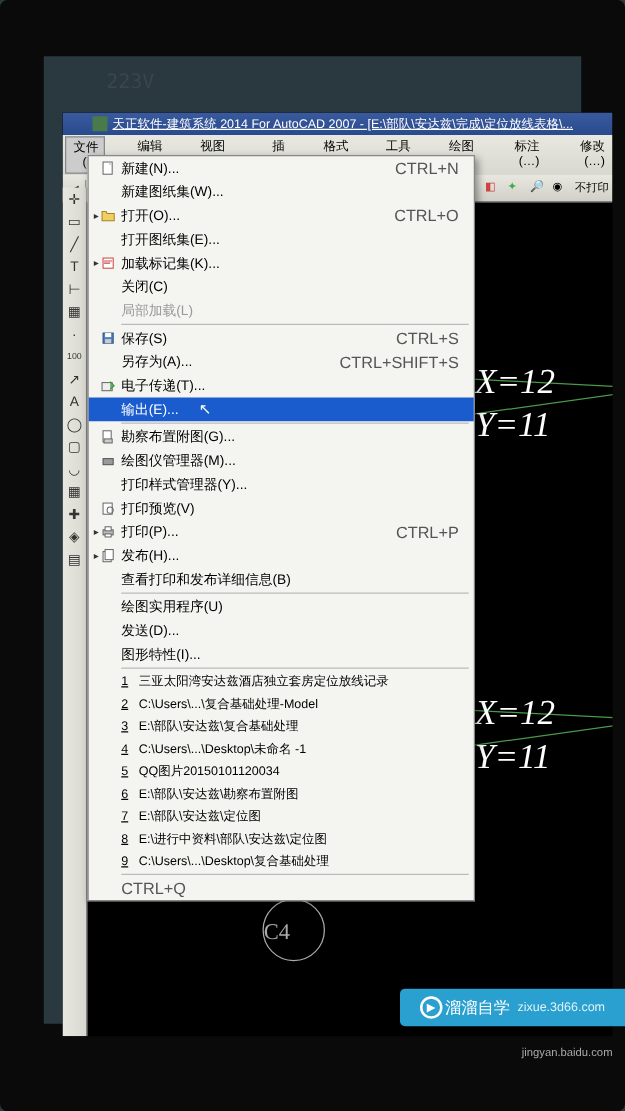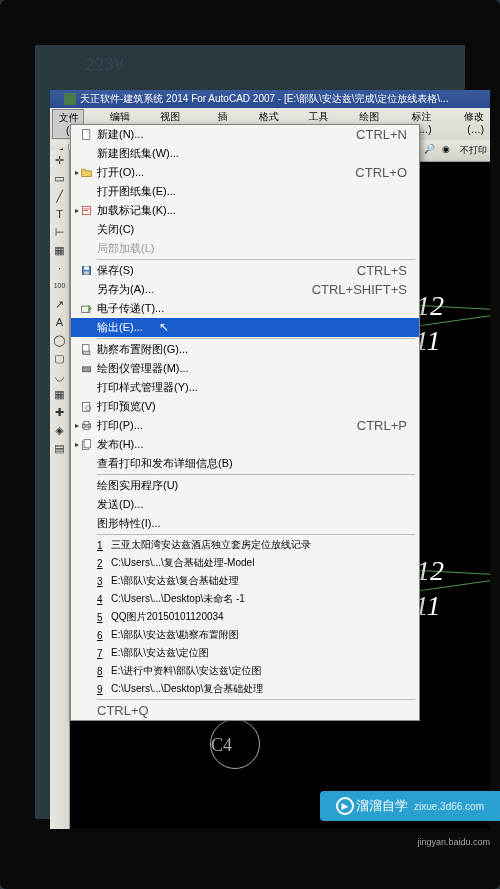--- a/index.html
+++ b/index.html
@@ -3,37 +3,37 @@
   <meta charset="utf-8">
   <style>
     * { margin: 0; padding: 0; box-sizing: border-box; font-family: "SimSun", "Microsoft YaHei", sans-serif; }
     body { width: 500px; height: 889px; background: #2a3840; overflow: hidden; position: relative; }
     
     .monitor-frame { position: absolute; top: 0; left: 0; right: 0; bottom: 0; border: 35px solid #0a0a0a; border-top-width: 45px; border-bottom-width: 70px; border-radius: 6px; }
     .monitor-brand { position: absolute; top: 55px; left: 85px; color: #3a4550; font-size: 16px; font-family: monospace; }
     
     .screen { position: absolute; top: 90px; left: 50px; right: 10px; bottom: 60px; background: #000; overflow: hidden; }
     
-    .titlebar { background: linear-gradient(#3a5a9e, #2a4a8e); color: #fff; font-size: 10px; padding: 2px 14px; height: 18px; display: flex; align-items: center; }
+    .titlebar { background: linear-gradient(#3a5a9e, #2a4a8e); color: #fff; font-size: 10px; padding: 2px 24px; height: 18px; display: flex; align-items: center; text-decoration: underline; }
     .titlebar-icon { width: 12px; height: 12px; background: #4a7a4a; margin-right: 4px; }
     
     .menubar { background: linear-gradient(#e8e8e0, #d8d8d0); font-size: 10px; padding: 1px 2px; display: flex; gap: 20px; text-align: right; }
     .menubar span { padding: 1px 4px; }
     .menubar .active { background: #ccc; border: 1px solid #888; }
     
     .toolbar { background: linear-gradient(#e8e8e0, #d0d0c8); height: 22px; display: flex; align-items: center; padding: 0 3px; gap: 2px; font-size: 9px; border-bottom: 1px solid #999; }
     .toolbar-arrow { padding: 0 3px; }
     .toolbar-sep { width: 1px; height: 14px; background: #999; }
     .toolbar-right { margin-left: auto; display: flex; gap: 4px; align-items: center; }
     .tool-ico { width: 14px; height: 14px; display: inline-block; }
     
     .side-toolbar { position: absolute; left: 0; top: 60px; width: 20px; bottom: 0; background: linear-gradient(to right, #e8e8e0, #d8d8d0); border-right: 1px solid #999; }
     .side-ico { width: 16px; height: 16px; margin: 2px auto; display: block; font-size: 11px; text-align: center; color: #333; line-height: 16px; }
     
-    .dropdown-menu { position: absolute; left: 20px; top: 34px; width: 350px; background: #f4f4f0; border: 1px solid #888; box-shadow: 2px 2px 6px rgba(0,0,0,0.4); font-size: 11px; z-index: 10; }
+    .dropdown-menu { position: absolute; left: 20px; top: 34px; width: 310px; background: #f4f4f0; border: 1px solid #888; box-shadow: 2px 2px 6px rgba(0,0,0,0.4); font-size: 11px; z-index: 10; }
     .menu-row { display: flex; align-items: center; height: 19px; padding: 0 4px; position: relative; }
     .menu-row.sel { background: #1a5cce; color: #fff; }
     .menu-row.disabled { color: #999; }
     .menu-icon-col { width: 22px; text-align: center; font-size: 10px; }
     .menu-icon-col svg { width: 13px; height: 13px; vertical-align: middle; }
     .menu-label { flex: 1; }
     .menu-shortcut { color: #555; font-size: 13px; padding-right: 8px; }
     .menu-arrow { position: absolute; left: 4px; font-size: 8px; color: #333; }
     .menu-sep { height: 1px; background: #bbb; margin: 1px 4px 1px 26px; }
     .recent-row { display: flex; align-items: center; height: 18px; padding-left: 26px; font-size: 10px; }

